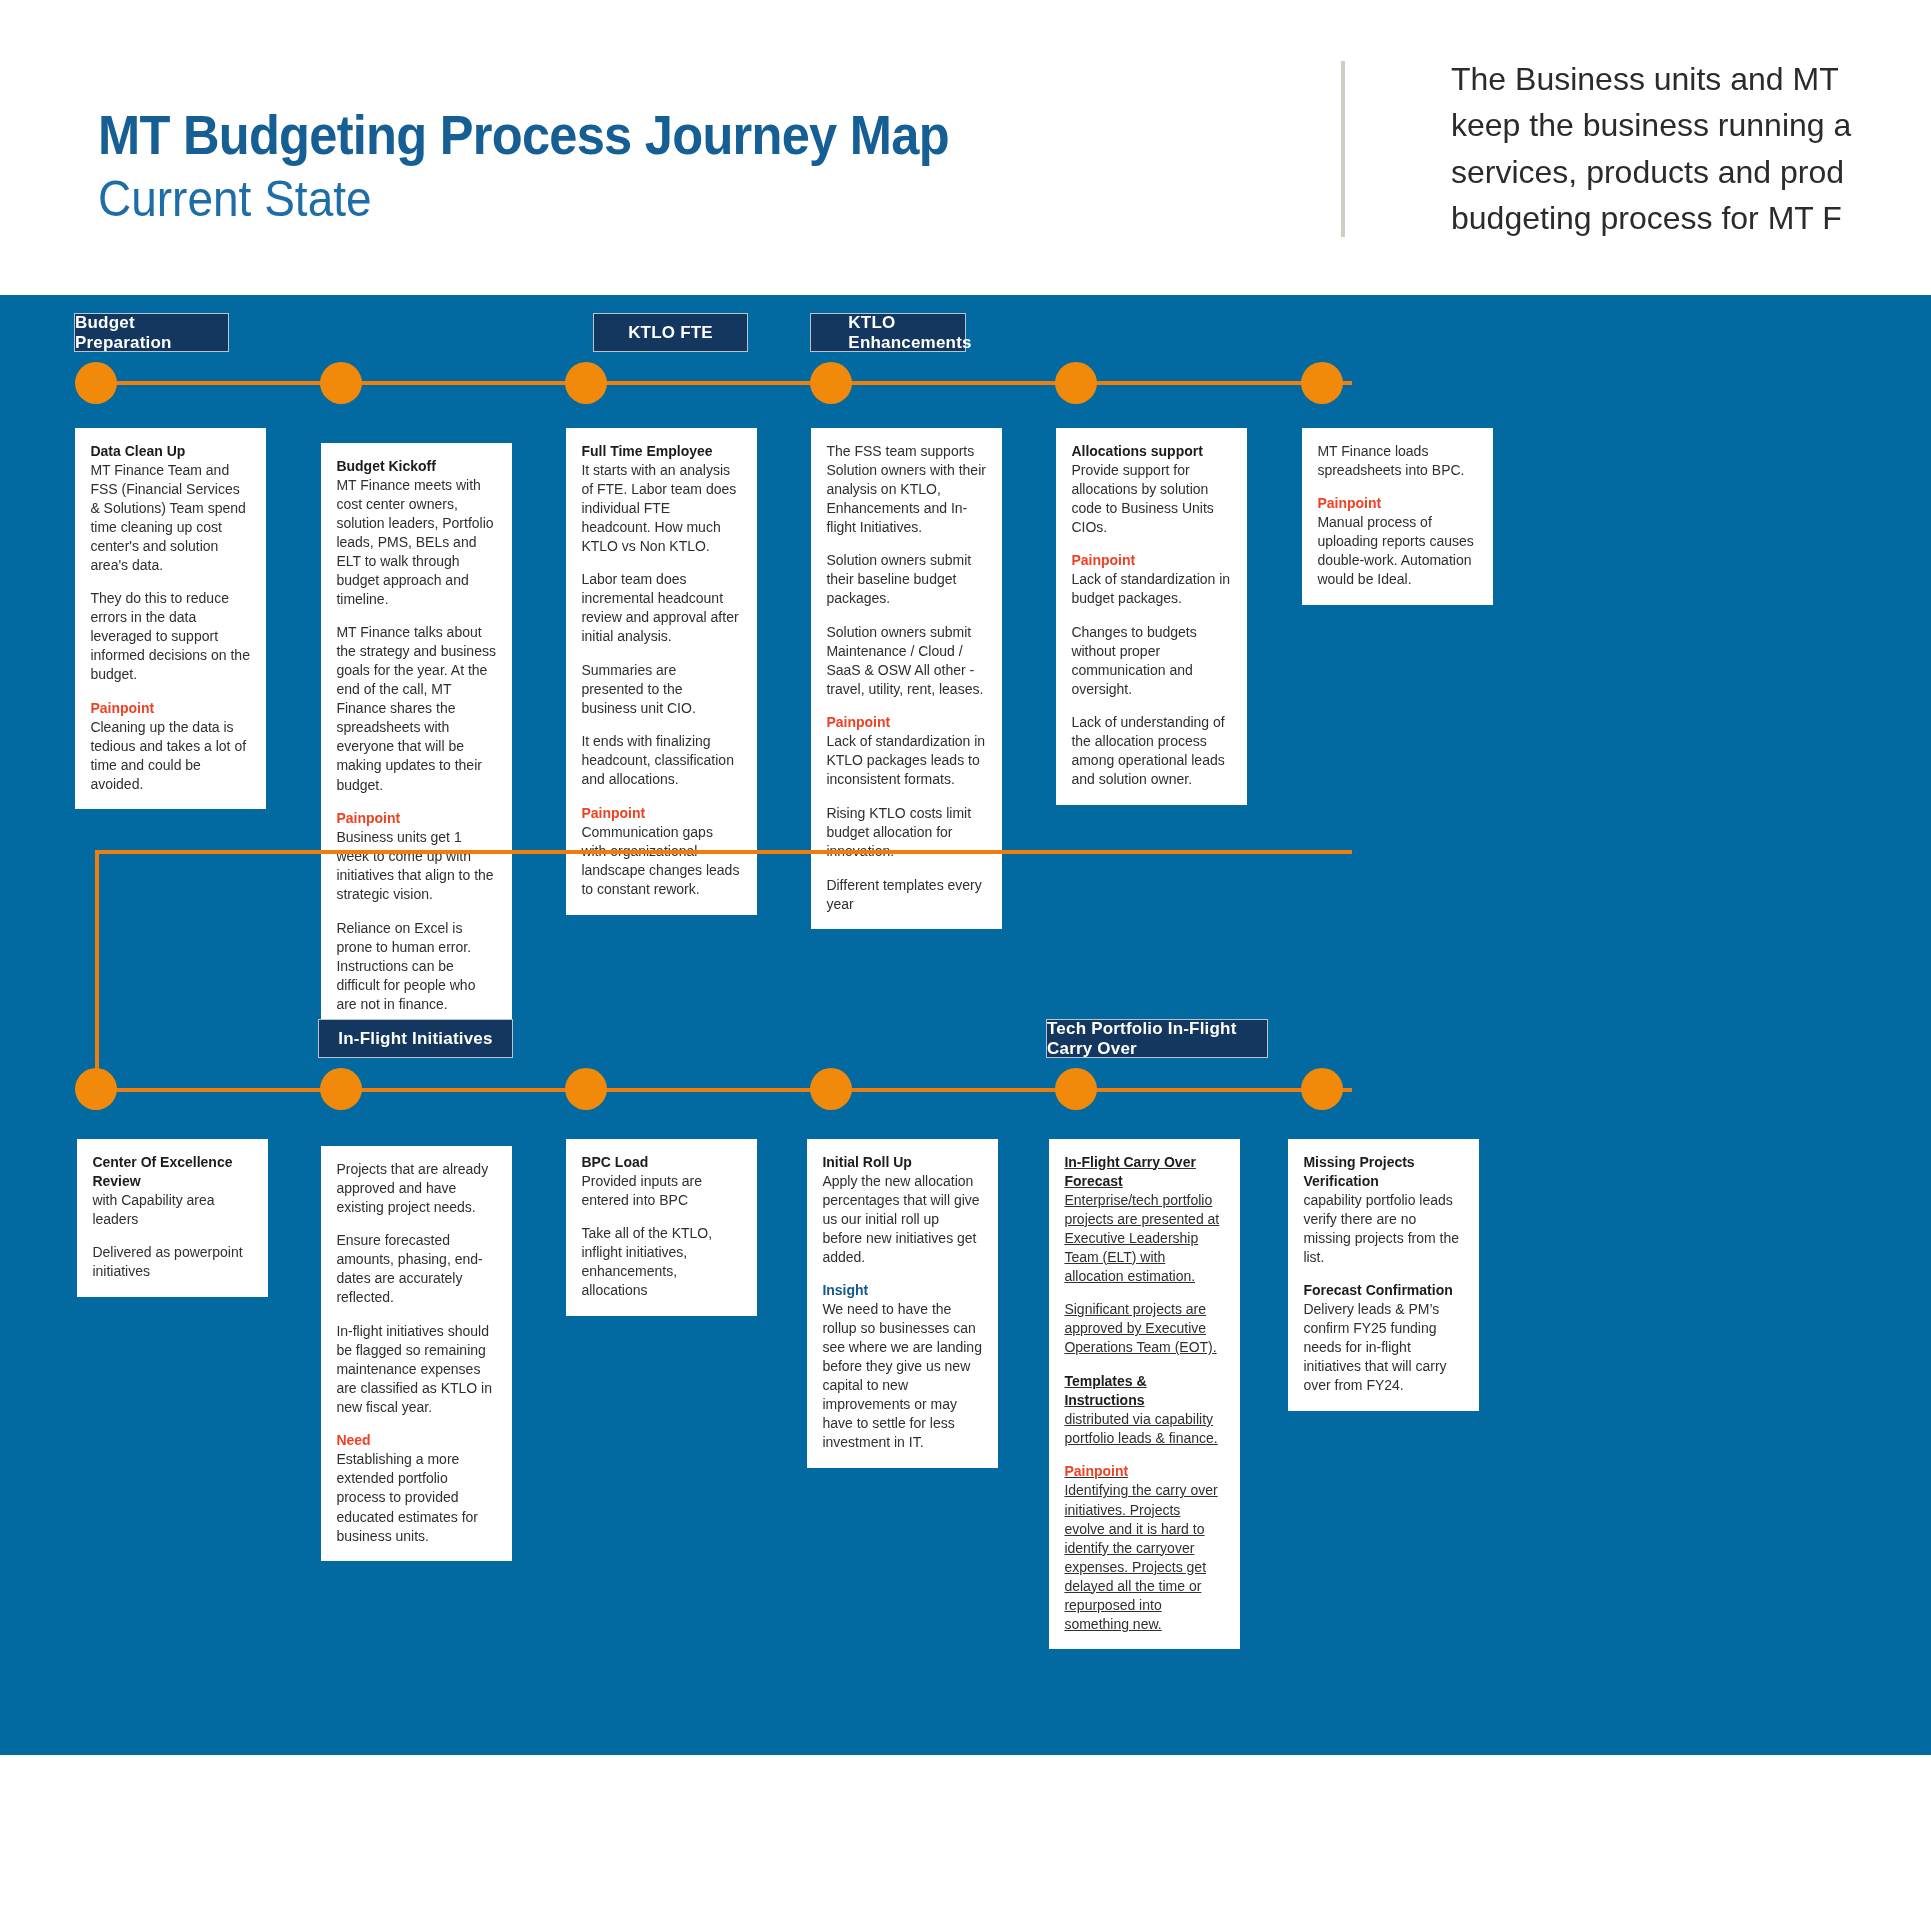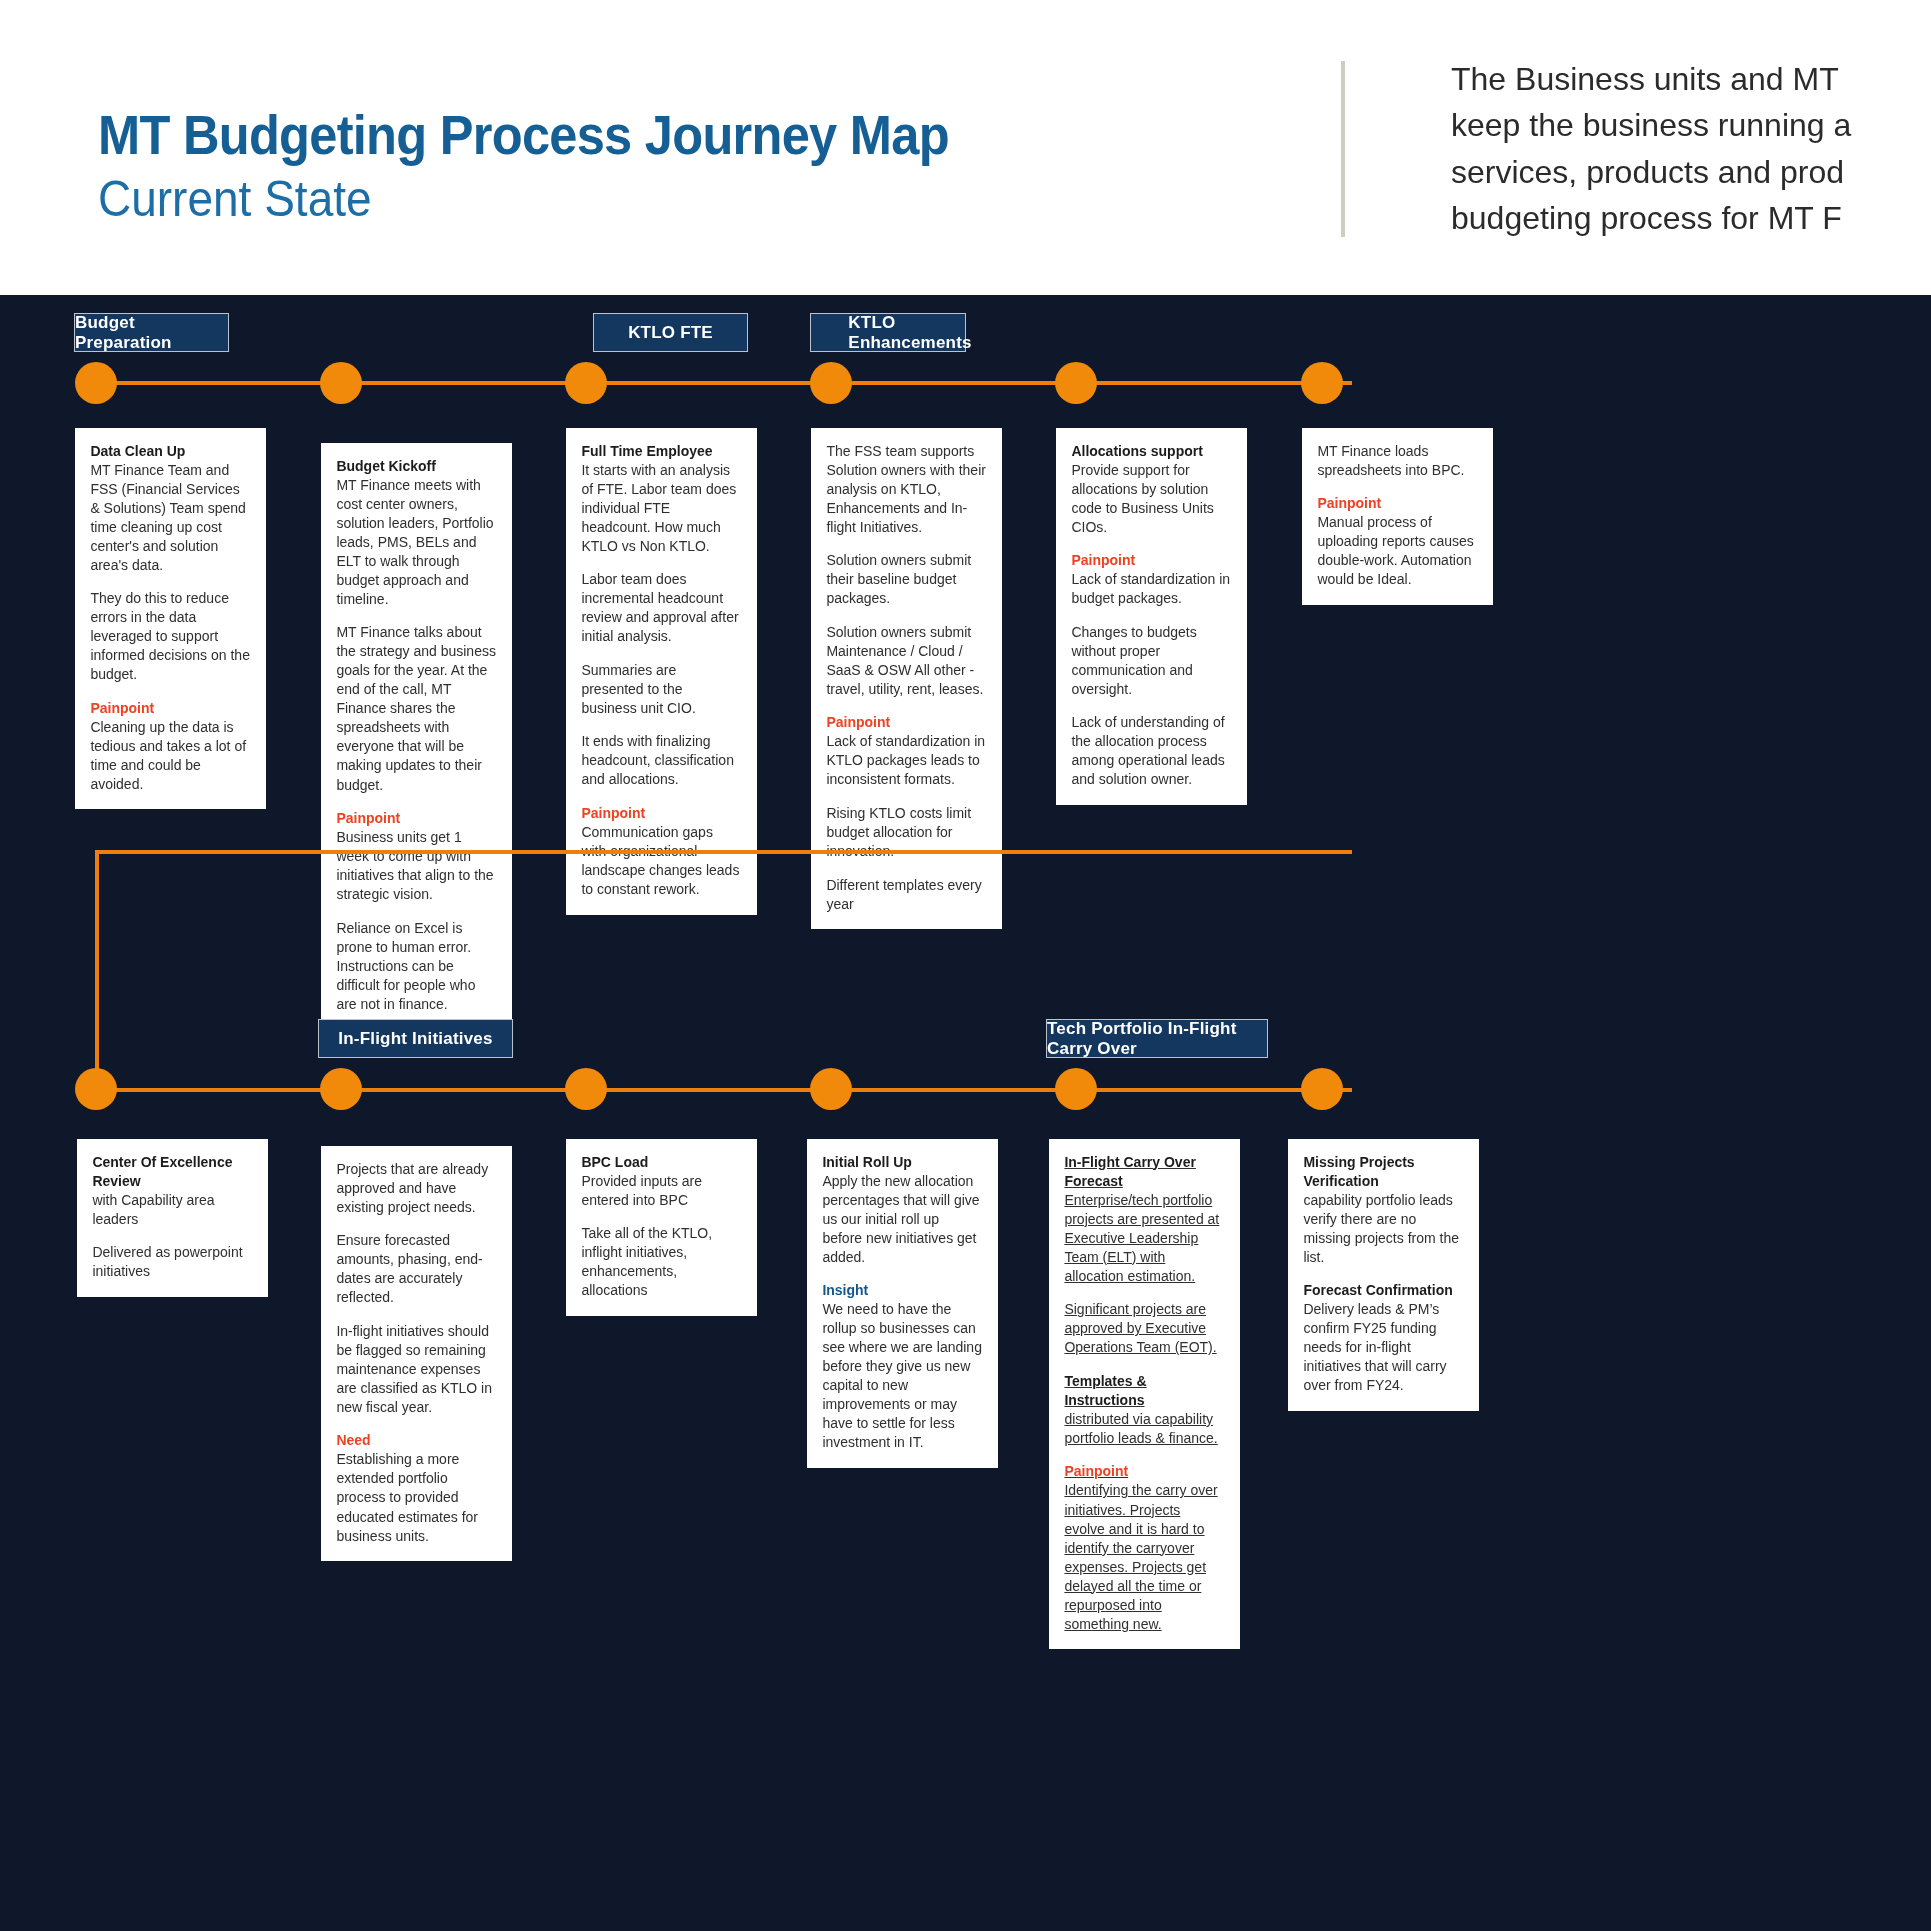--- a/index.html
+++ b/index.html
@@ -75,22 +75,22 @@
     white-space: pre-wrap;
     word-spacing: 0px;
   }
 
   
   #canvas {
     position: absolute;
     left: 0;
     top: 295px;
     width: 1931px;
-    height: 1636px;
-    background: #0f172a;
+    height: 1460px;
+    background: #0369a1;
   }
 
   
   .phase-badge {
     position: absolute;
     background: #14375f;
     color: #ffffff;
     font-size: 17px;
     font-weight: bold;
     letter-spacing: 0.2px;

